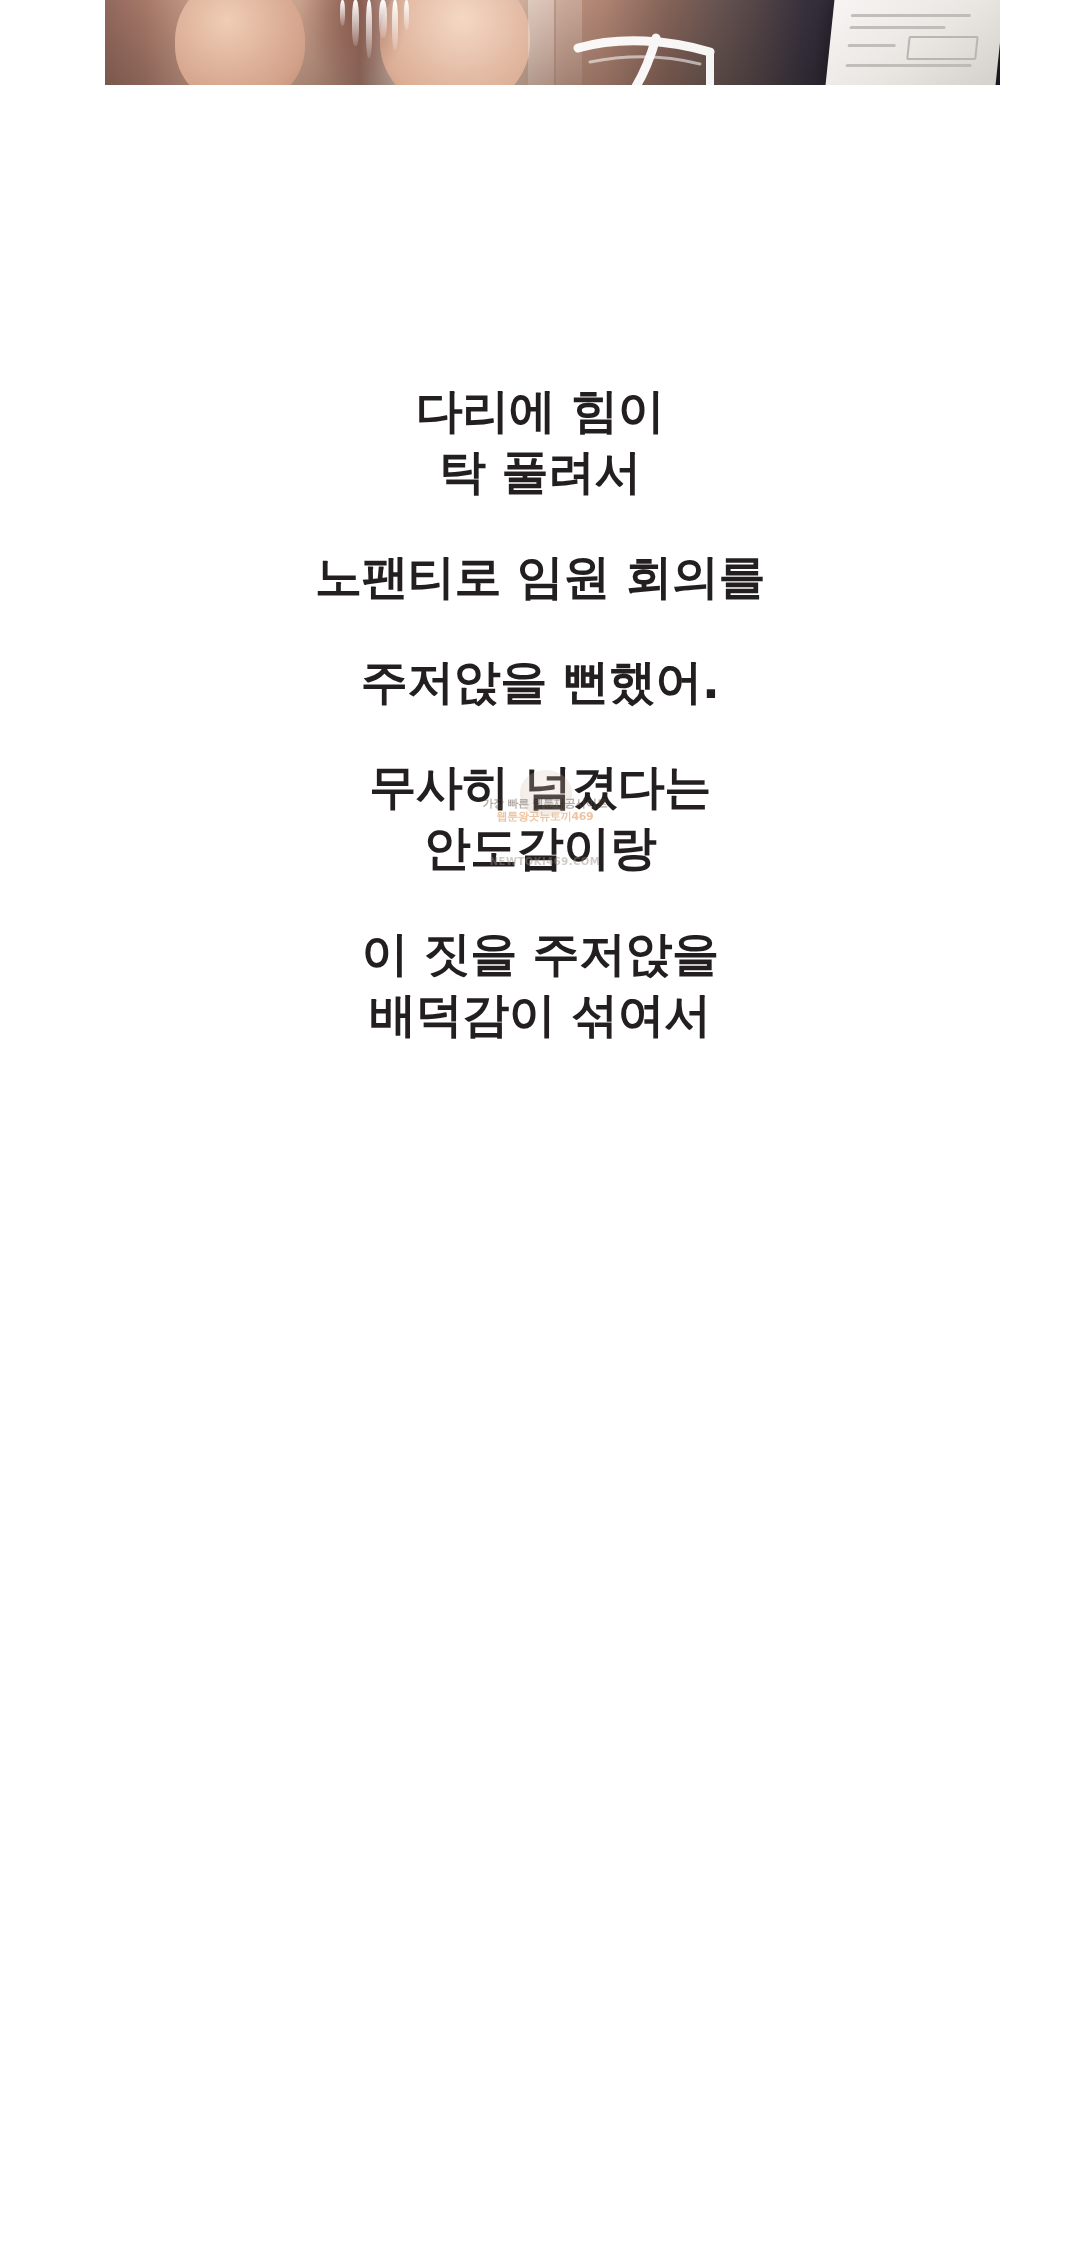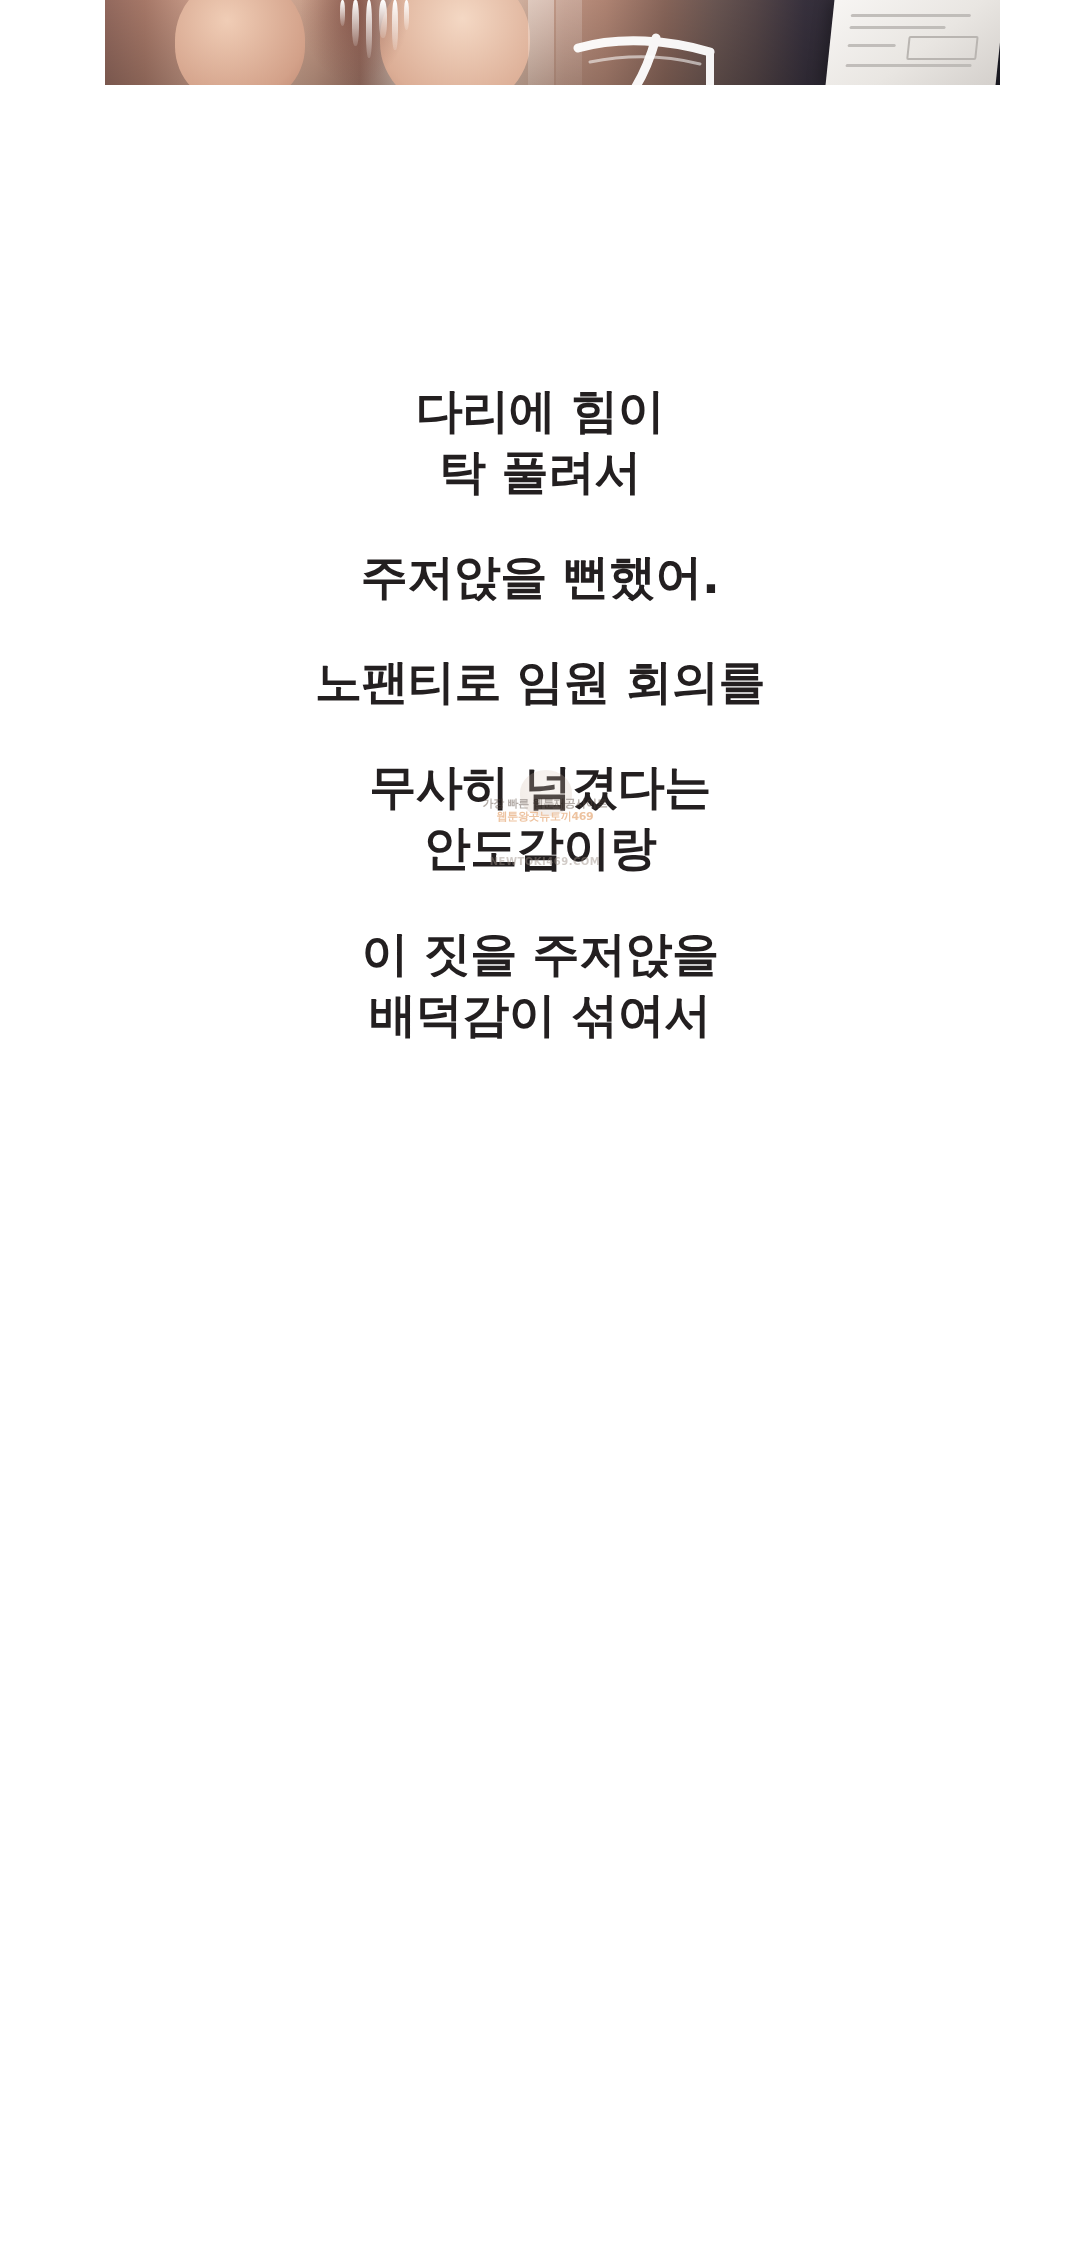--- a/index.html
+++ b/index.html
@@ -236,22 +236,22 @@
         <path d="M30 44 C70 36, 108 38, 140 46" stroke-width="3"></path>
         <path d="M60 112 C96 122, 126 120, 150 108" stroke-width="3"></path>
         <path d="M52 266 C104 256, 156 260, 198 270" stroke-width="3"></path>
       </g>
     </svg>
   </div>
 
   <div class="text-block">
     <p class="para">다리에 힘이
 탁 풀려서</p>
+    <p class="para">노팬티로 임원 회의를</p>
     <p class="para">주저앉을 뻔했어.</p>
-    <p class="para">노팬티로 임원 회의를</p>
     <p class="para">무사히 넘겼다는
 안도감이랑</p>
     <p class="para">이 짓을 주저앉을
 배덕감이 섞여서</p>
   </div>
 
   <div class="watermark">
     <div class="wm-figure"></div>
     <span class="wm-line wm-1">가장 빠른 웹툰재공사이트</span>
     <span class="wm-line wm-2">웹툰왕곳뉴토끼469</span>

